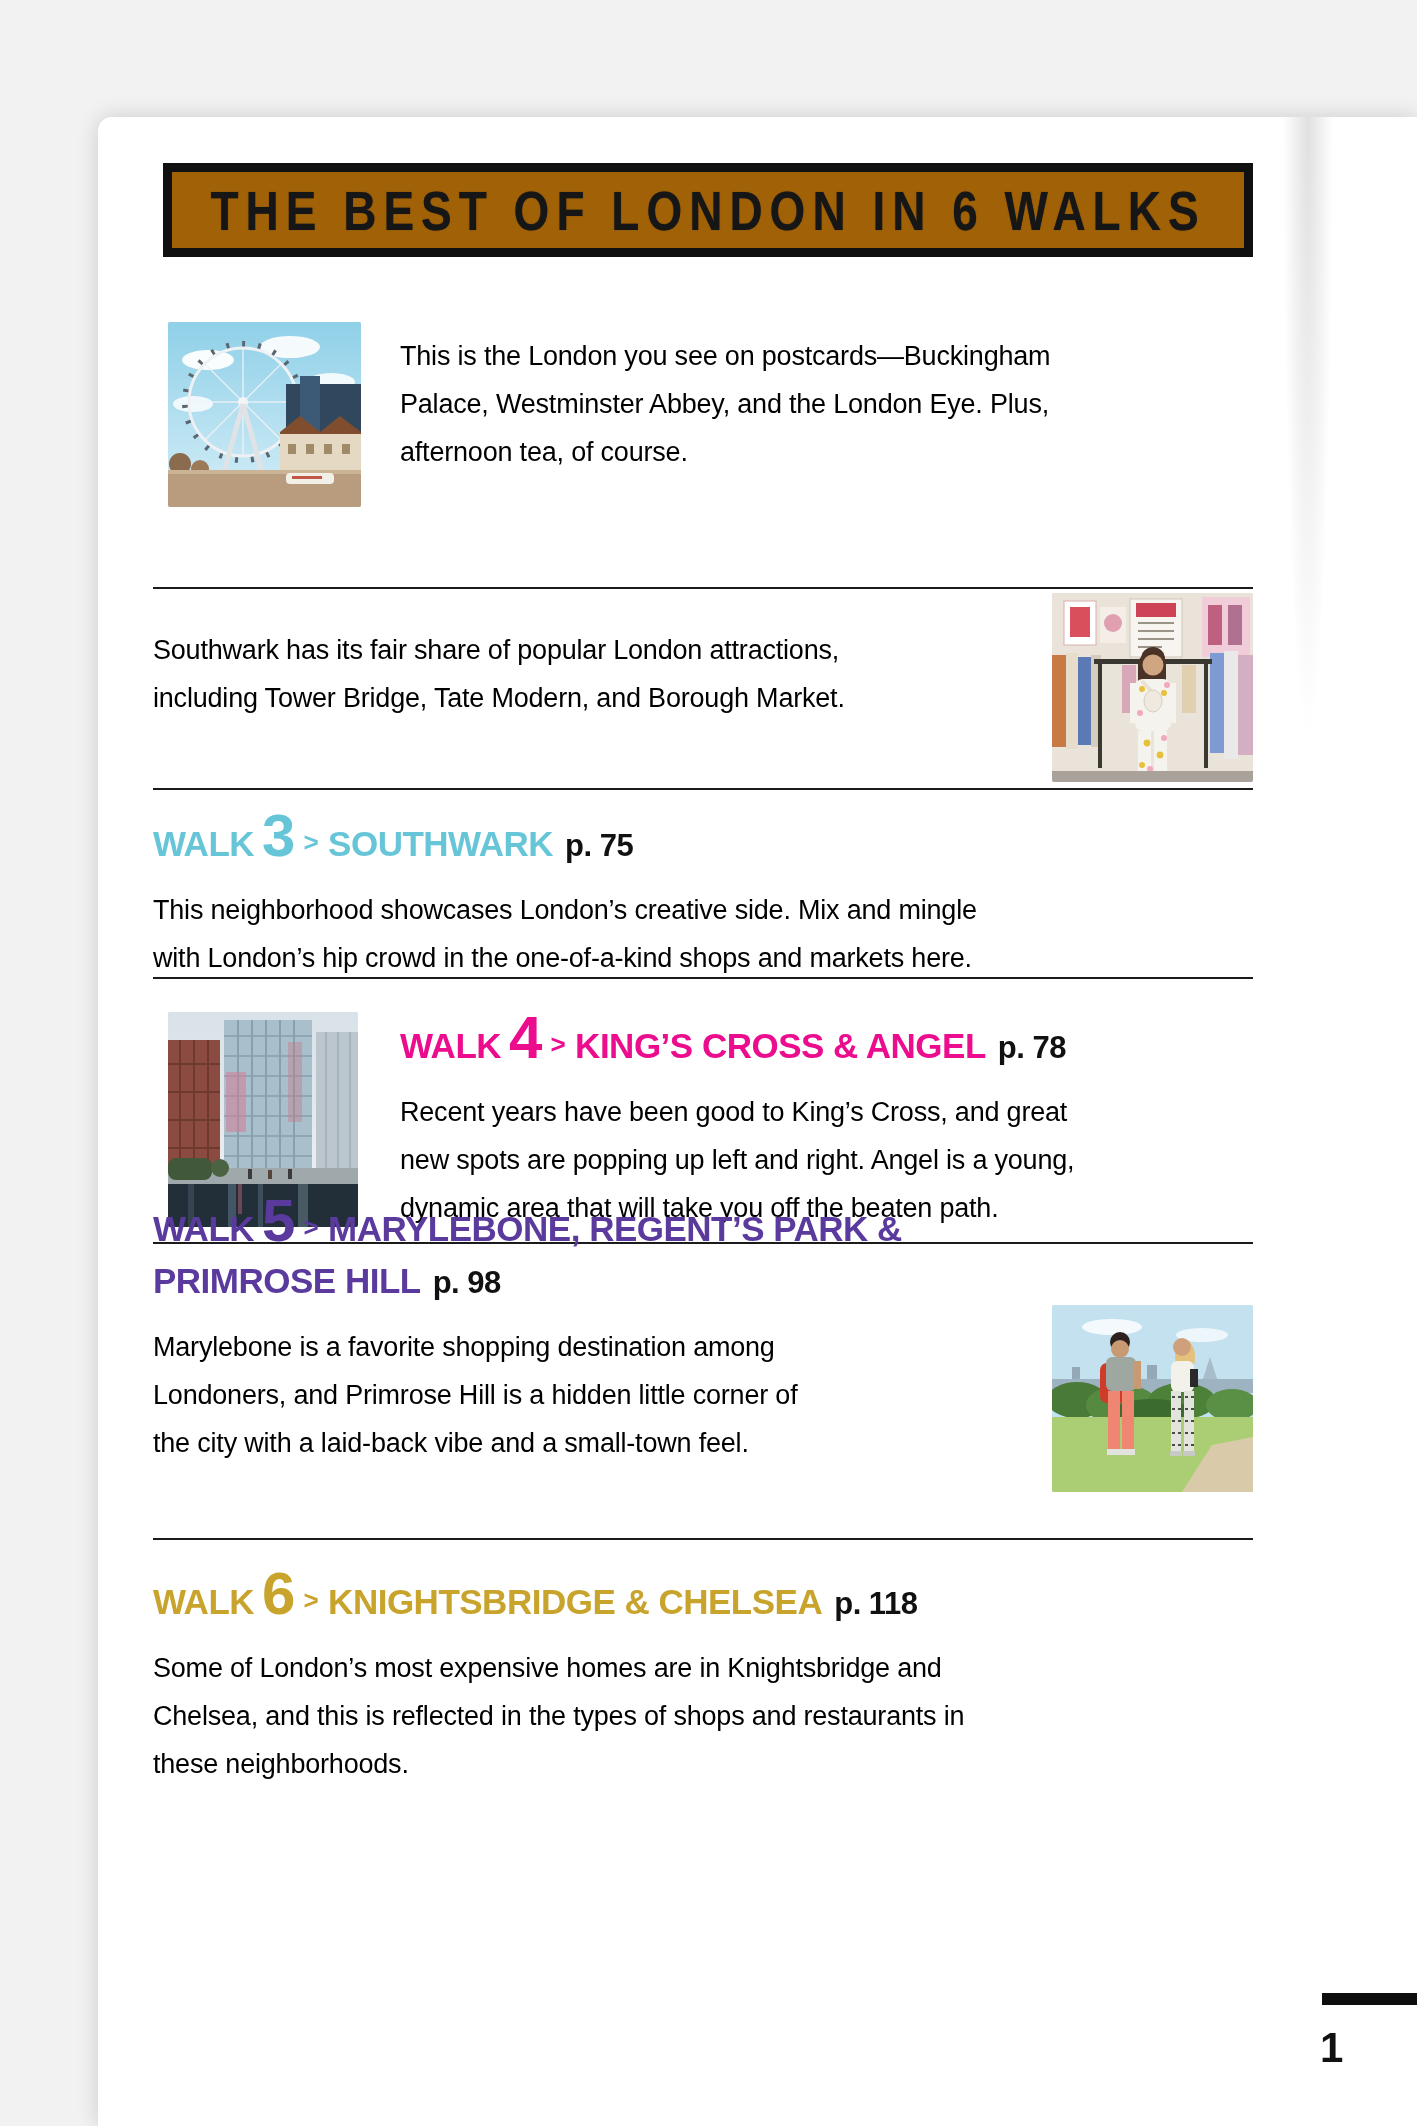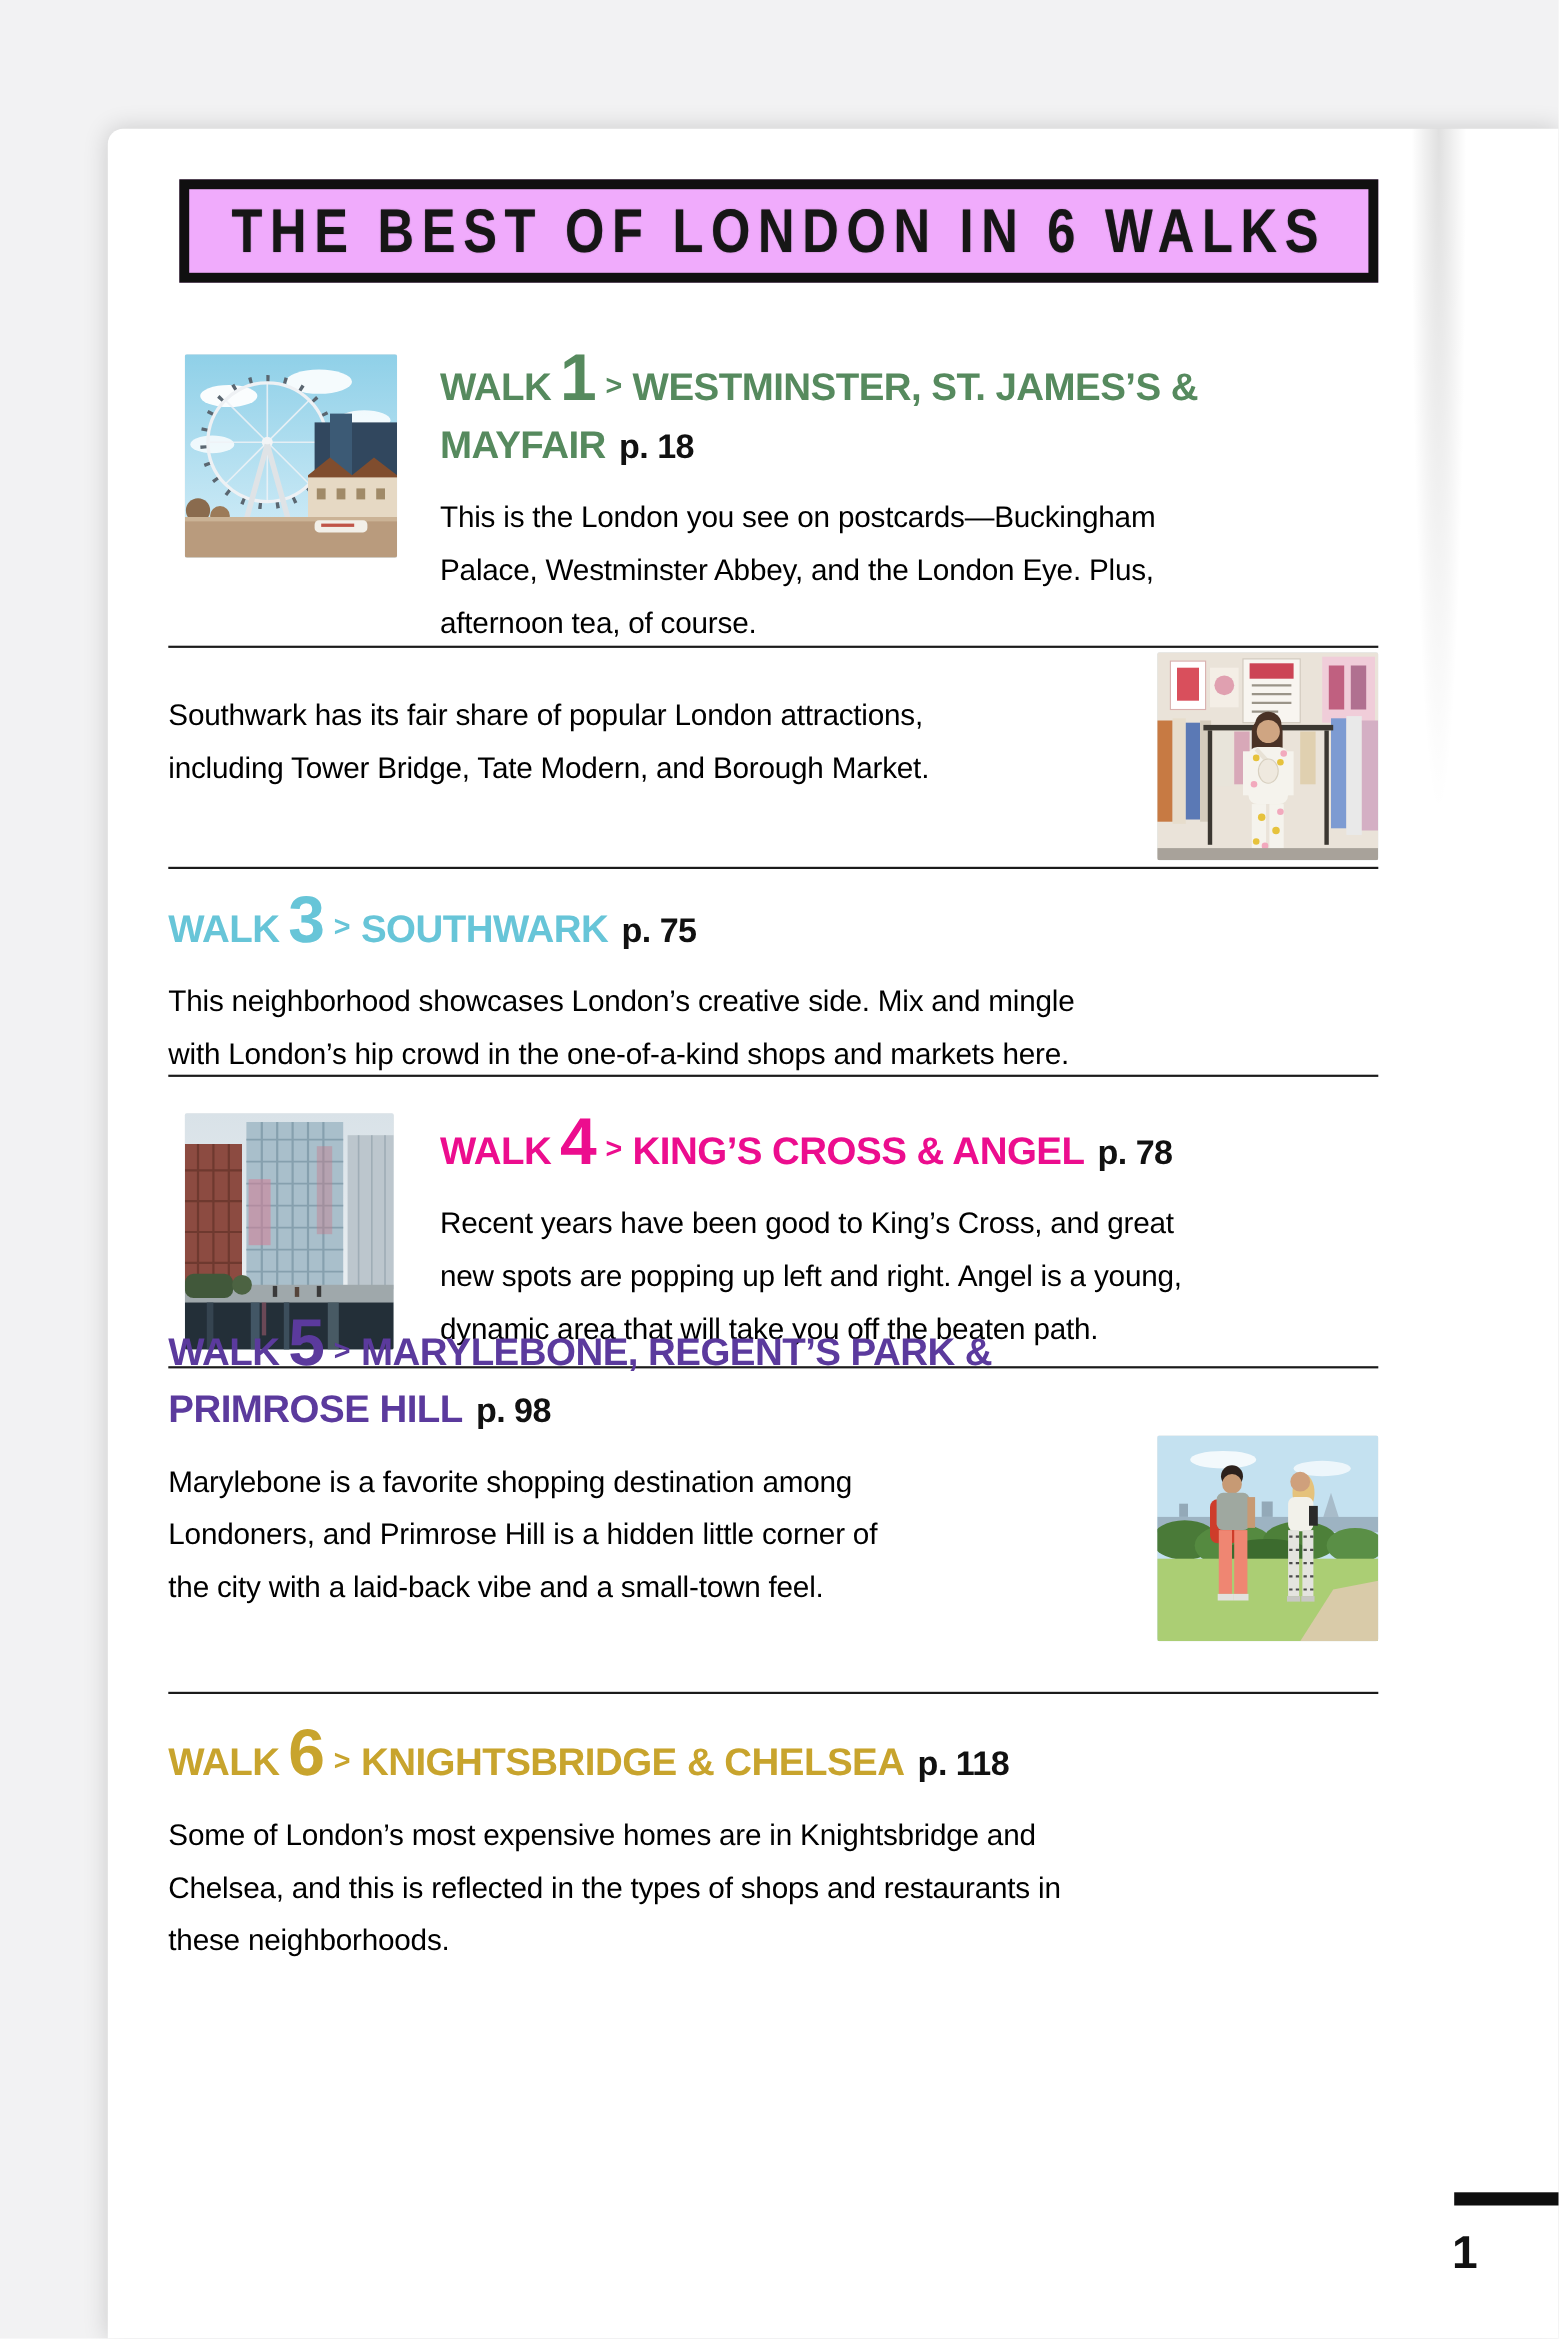--- a/index.html
+++ b/index.html
@@ -14,21 +14,21 @@
     background:#ffffff;border-top-left-radius:14px;
     box-shadow:0 0 22px rgba(0,0,0,.16);
   }
   .gutter-shadow{
     position:absolute;left:1282px;top:117px;width:52px;height:820px;
     background:radial-gradient(60% 95% at 50% 0%, rgba(0,0,0,.12), rgba(0,0,0,0) 80%);
     pointer-events:none;
   }
   .banner{
     position:absolute;left:163px;top:163px;width:1090px;height:94px;
-    box-sizing:border-box;border:9px solid #101010;background:#f0abfc;
+    box-sizing:border-box;border:9px solid #101010;background:#a16207;
     display:flex;align-items:center;justify-content:center;
   }
   .banner-title{
     display:inline-block;transform:scaleY(1.22);
     font-weight:700;font-size:46px;letter-spacing:7px;color:#161616;
     text-shadow:0 0 1px rgba(22,22,22,.55);
     white-space:nowrap;
   }
   .photo{position:absolute;overflow:hidden;border-radius:2px;background:#dfe5e8;}
   .photo svg{display:block;}
@@ -88,22 +88,20 @@
     <rect x="174" y="122" width="8" height="10" fill="#a08a68"></rect>
     <circle cx="12" cy="142" r="11" fill="#8a6b4e"></circle>
     <circle cx="32" cy="147" r="9" fill="#9c7a58"></circle>
     <rect x="0" y="148" width="193" height="6" fill="#cbb396"></rect>
     <rect x="0" y="152" width="193" height="33" fill="#b99b7d"></rect>
     <rect x="118" y="151" width="48" height="11" rx="4" fill="#f2efe8"></rect>
     <rect x="124" y="154" width="30" height="3" fill="#c05548"></rect>
   </svg>
 </div>
 <div class="walk-block" style="left:400px;top:318px;width:855px;">
-  <div class="walk-heading" style="color: rgb(86, 138, 94);"><span class="wl">WALK</span><span class="num">1</span><span class="chev">&gt;</span><span class="nm">WESTMINSTER, ST. JAMES’S &amp;
-MAYFAIR</span><span class="pg">p. 18</span></div>
   <div class="walk-body">This is the London you see on postcards—Buckingham
 Palace, Westminster Abbey, and the London Eye. Plus,
 afternoon tea, of course.</div>
 </div>
 
 <div class="rule" style="top:587px;"></div>
 
 <div class="photo" style="left:1052px;top:593px;width:201px;height:189px;">
   <svg width="201" height="189" viewBox="0 0 201 189">
     <rect width="201" height="189" fill="#eae3d9"></rect>

